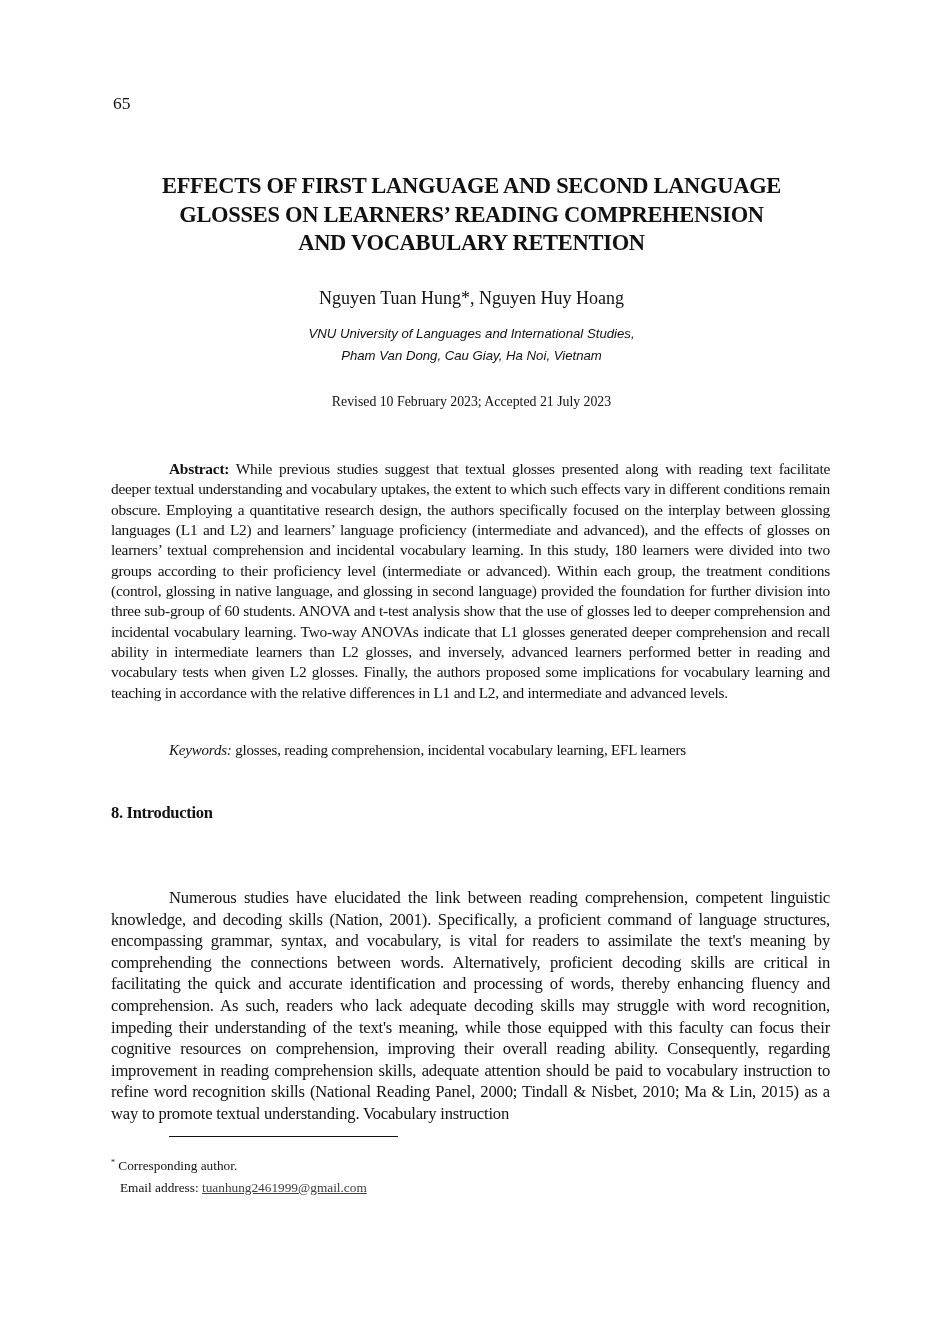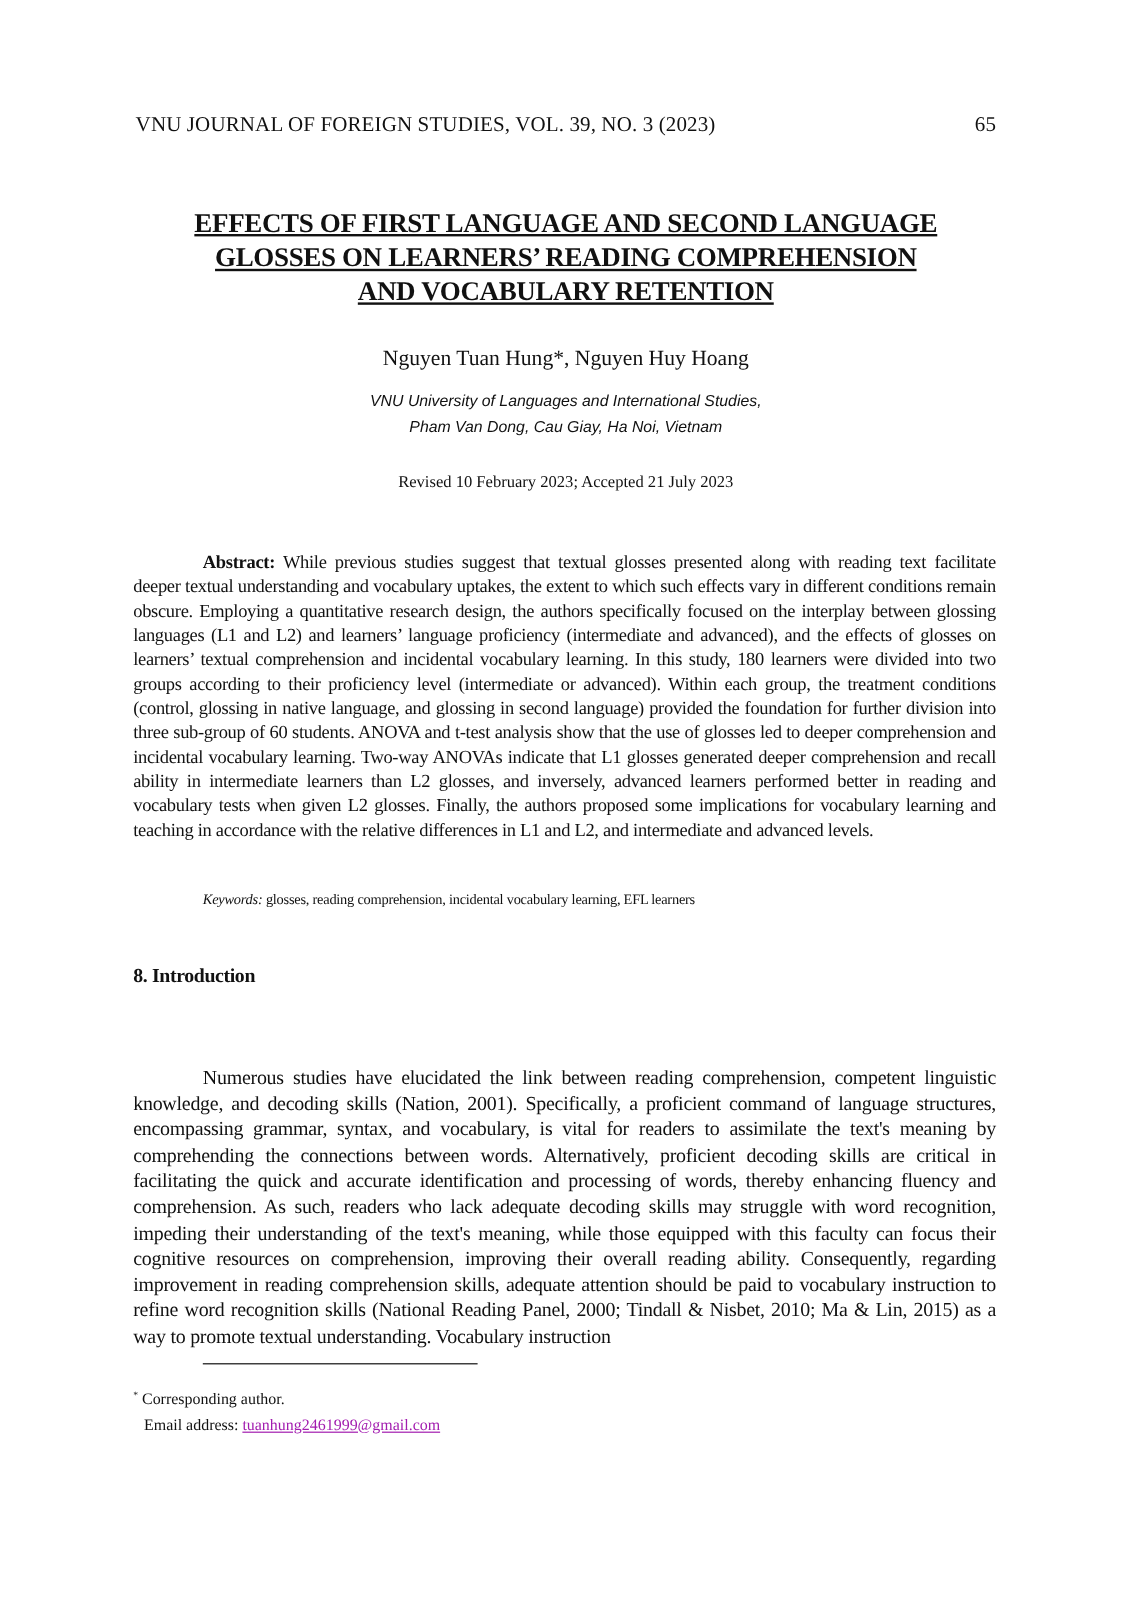--- a/index.html
+++ b/index.html
@@ -1,39 +1,38 @@
 <!DOCTYPE html>
 <html><head>
   <meta charset="utf-8">
   <style>
     html, body { margin: 0; padding: 0; background: #ffffff; }
     body { width: 943px; height: 1333px; position: relative; overflow: hidden; color: #111; font-family: "Liberation Serif", serif; }
     .running-head { position: absolute; top: 93px; left: 113px; right: 113px; font-size: 17.5px; display: flex; justify-content: space-between; letter-spacing: 0.1px; }
-    .title { position: absolute; top: 172px; left: 100px; right: 100px; text-align: center; font-weight: bold; font-size: 22.5px; line-height: 28.5px; letter-spacing: -0.3px; text-decoration: underline; }
+    .title { position: absolute; top: 172px; left: 100px; right: 100px; text-align: center; font-weight: bold; font-size: 22.5px; line-height: 28.5px; letter-spacing: -0.3px; }
     .authors { position: absolute; top: 288px; left: 0; right: 0; text-align: center; font-size: 18px; }
     .affil { position: absolute; top: 323px; left: 0; right: 0; text-align: center; font-size: 13.2px; font-style: italic; line-height: 22px; font-family: Liberation Sans, sans-serif; }
     .dates { position: absolute; top: 392px; left: 0; right: 0; text-align: center; font-size: 13.8px; line-height: 19.5px; }
     .abstract { position: absolute; top: 459px; left: 111px; width: 719px; font-size: 15.4px; line-height: 20.35px; text-align: justify; letter-spacing: -0.25px; }
     .abstract p { margin: 0; text-indent: 58px; }
-    .keywords { position: absolute; top: 742px; left: 169px; font-size: 12px; letter-spacing: -0.2px; }
+    .keywords { position: absolute; top: 742px; left: 169px; font-size: 15px; letter-spacing: -0.2px; }
     .keywords .kw-label { font-style: italic; }
     .section-heading { position: absolute; top: 803px; left: 111px; font-weight: bold; font-size: 16.5px; letter-spacing: -0.3px; }
     .intro { position: absolute; top: 887px; left: 111px; width: 719px; font-size: 16.6px; line-height: 21.6px; text-align: justify; letter-spacing: -0.2px; }
     .intro p { margin: 0; text-indent: 58px; }
     .footnote-rule { position: absolute; top: 1136px; left: 169px; width: 229px; height: 0; border-top: 1.5px solid #111; }
     .footnote { position: absolute; top: 1152px; left: 111px; font-size: 13.3px; line-height: 21.5px; font-family: Liberation Serif, serif; }
     .footnote .email-line { padding-left: 9px; }
     .footnote sup { font-size: 8px; vertical-align: 5px; }
-    .email-link { color: #a21caf; text-decoration: underline; }
+    .email-link { color: #404040; text-decoration: underline; }
   </style>
 </head>
 <body>
 
 <div class="running-head">
-  <span>VNU JOURNAL OF FOREIGN STUDIES, VOL. 39, NO. 3 (2023)</span>
   <span>65</span>
 </div>
 
 <div class="title">
   <div>EFFECTS OF FIRST LANGUAGE AND SECOND LANGUAGE</div>
   <div>GLOSSES ON LEARNERS’ READING COMPREHENSION</div>
   <div>AND VOCABULARY RETENTION</div>
 </div>
 
 <div class="authors">Nguyen Tuan Hung*, Nguyen Huy Hoang</div>

